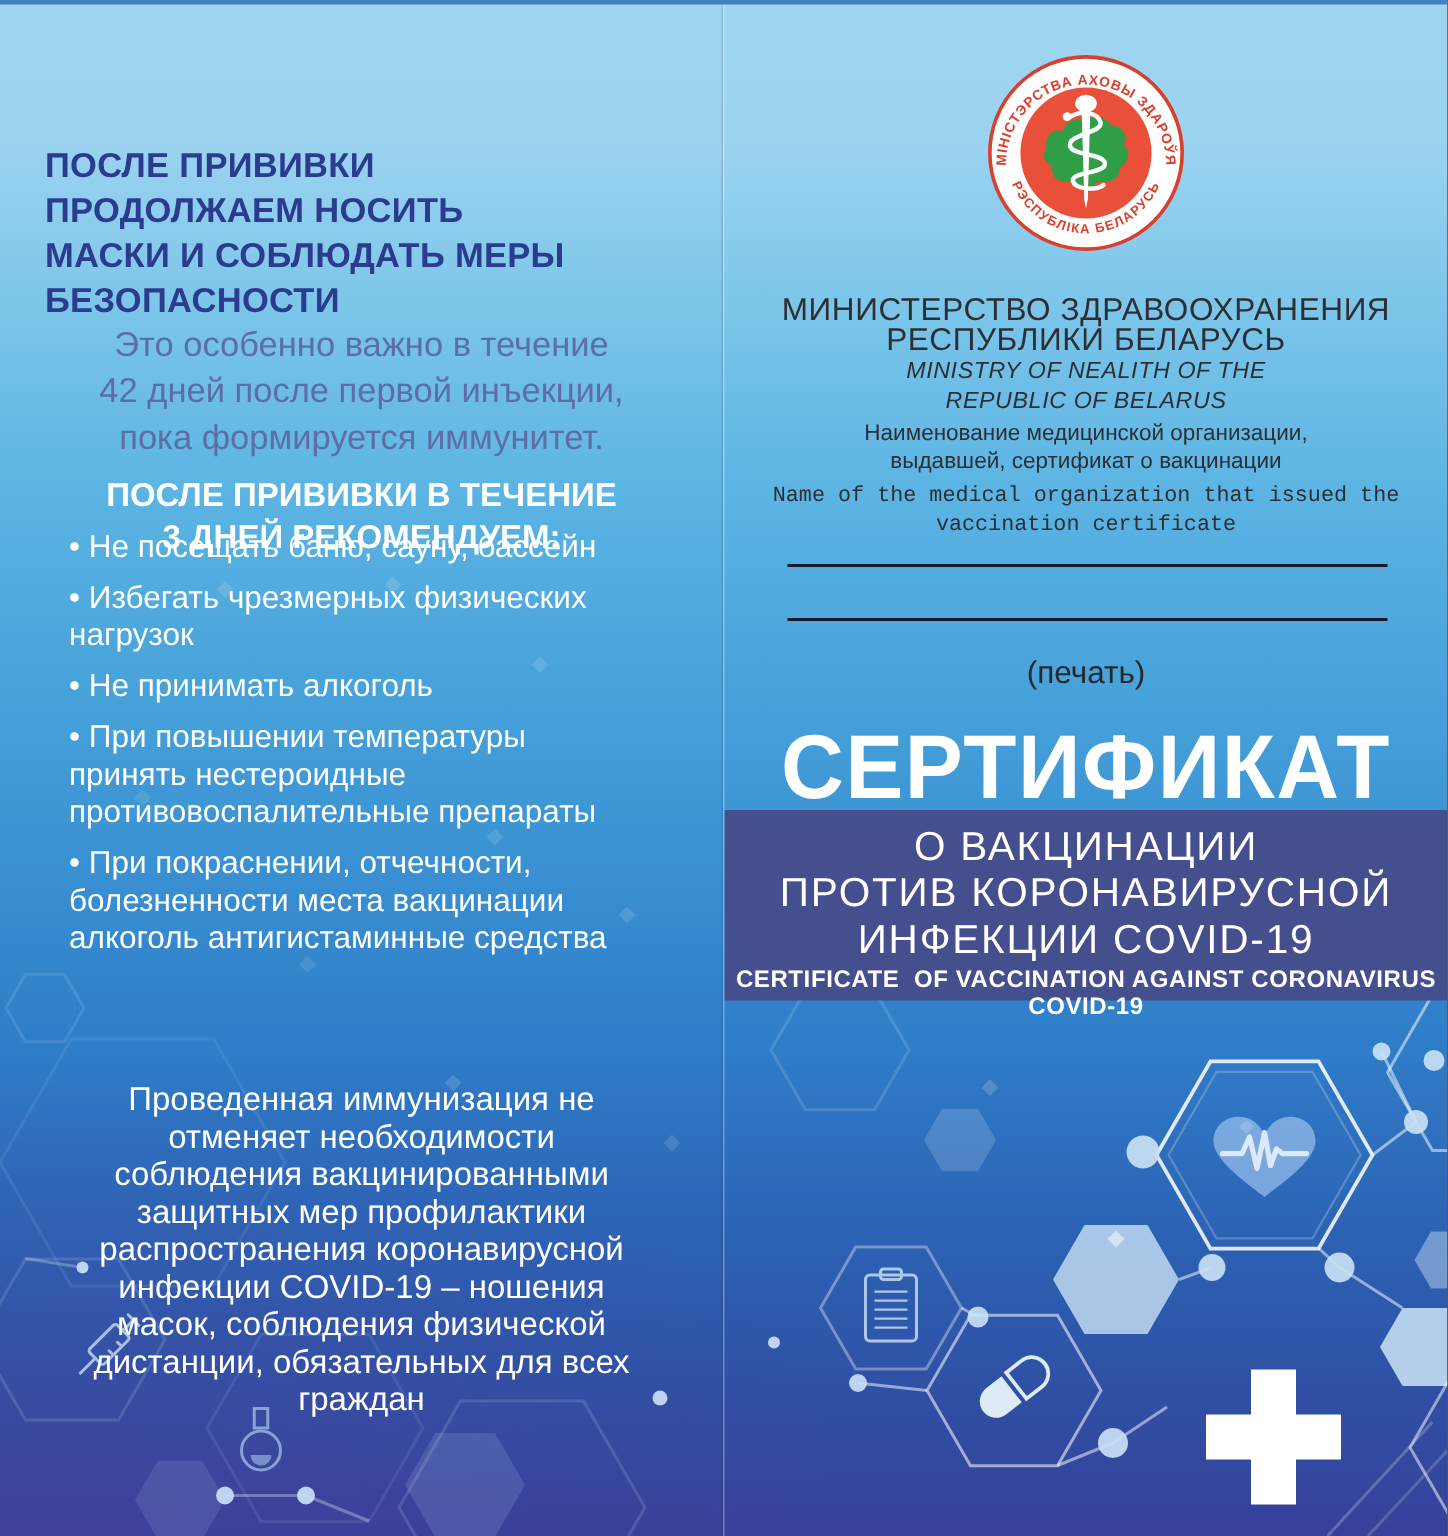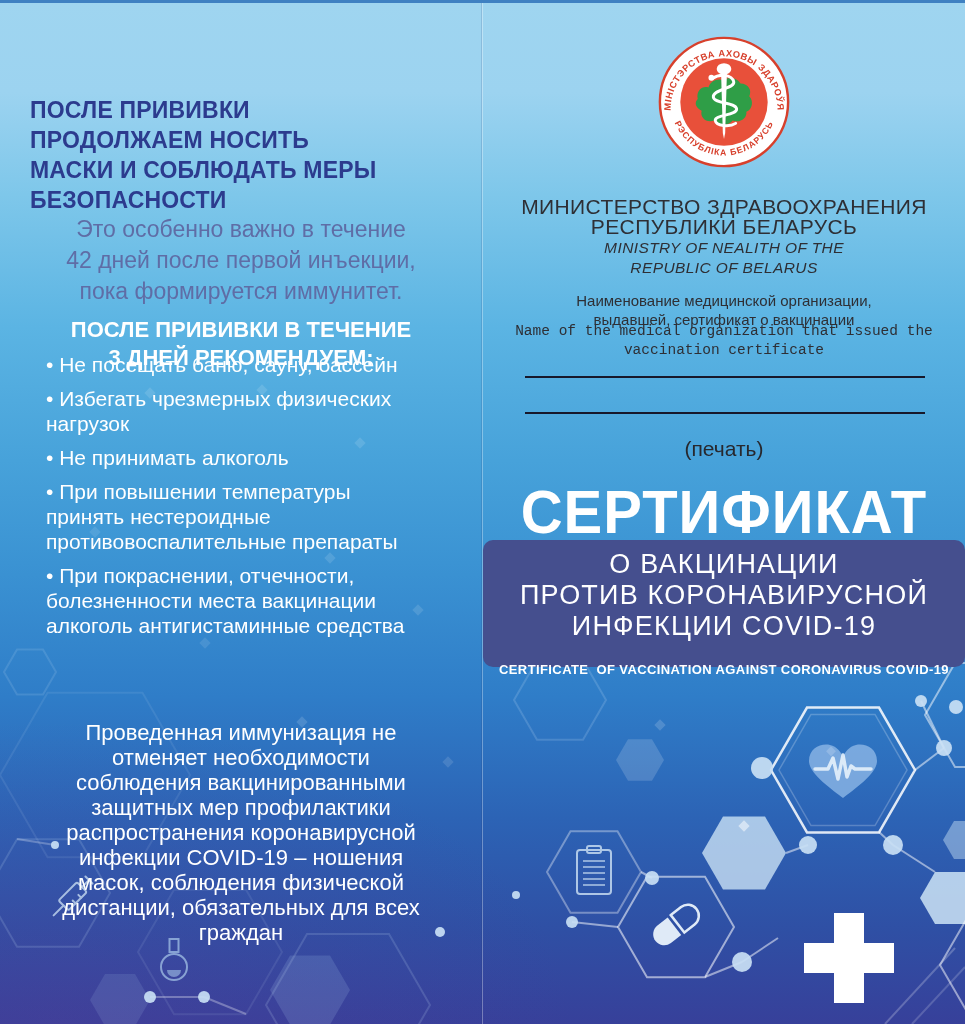--- a/index.html
+++ b/index.html
@@ -32,36 +32,36 @@
   .lp-list li{color:#ffffff;font-size:21px;line-height:25px;margin:0 0 9px 0;white-space:pre-line;}
   .lp-footer{position:absolute;top:698px;left:24px;width:434px;text-align:center;
     color:#ffffff;font-size:22px;line-height:25px;}
 
   
   .rp-logo{position:absolute;top:34px;left:173px;width:136px;height:136px;}
   .rp-ministry-ru{position:absolute;top:176px;left:10px;width:462px;text-align:center;
     color:#2e2f35;font-size:21px;line-height:20px;letter-spacing:.4px;}
   .rp-ministry-en{position:absolute;top:222px;left:10px;width:462px;text-align:center;
     color:#2e2f35;font-size:15.5px;line-height:20px;letter-spacing:.4px;font-style:italic;}
-  .rp-org-ru{position:absolute;top:276px;left:10px;width:462px;text-align:center;
+  .rp-org-ru{position:absolute;top:264px;left:10px;width:462px;text-align:center;
     color:#2e2f35;font-size:15px;line-height:19px;}
   .rp-org-en{position:absolute;top:307px;left:10px;width:462px;text-align:center;
     color:#2e2f35;font-size:14.5px;line-height:19px;font-family:Liberation Mono, monospace;}
   .rp-line{position:absolute;left:42px;width:400px;border-top:2px solid #17182b;height:0;}
   .rp-line1{top:376px;}
   .rp-line2{top:412px;}
   .rp-stamp{position:absolute;top:416px;left:10px;width:462px;text-align:center;
     color:#27282e;font-size:21px;}
   .rp-title{position:absolute;top:477px;left:0;width:482px;text-align:center;
     color:#ffffff;font-size:58px;font-weight:bold;letter-spacing:1px;
     transform:scaleY(1.04);transform-origin:top;}
   .rp-box{position:absolute;top:540px;left:0;width:482px;height:127px;background:#454f8e;
-    text-align:center;color:#fff;border-radius:10px;}
+    text-align:center;color:#fff;}
   .rp-box-ru{margin-top:9px;font-size:27px;line-height:31px;letter-spacing:1.2px;}
-  .rp-box-en{margin-top:20px;font-size:13px;font-weight:bold;letter-spacing:.4px;white-space:pre-wrap;}
+  .rp-box-en{margin-top:3px;font-size:16px;font-weight:bold;letter-spacing:.4px;white-space:pre-wrap;}
 </style>
 </head>
 <body>
 
 <div class="page">
   <div class="purple-tint"></div>
   <div class="top-edge"></div>
 
   <svg class="decor" width="965" height="1024" viewBox="0 0 965 1024">
 

